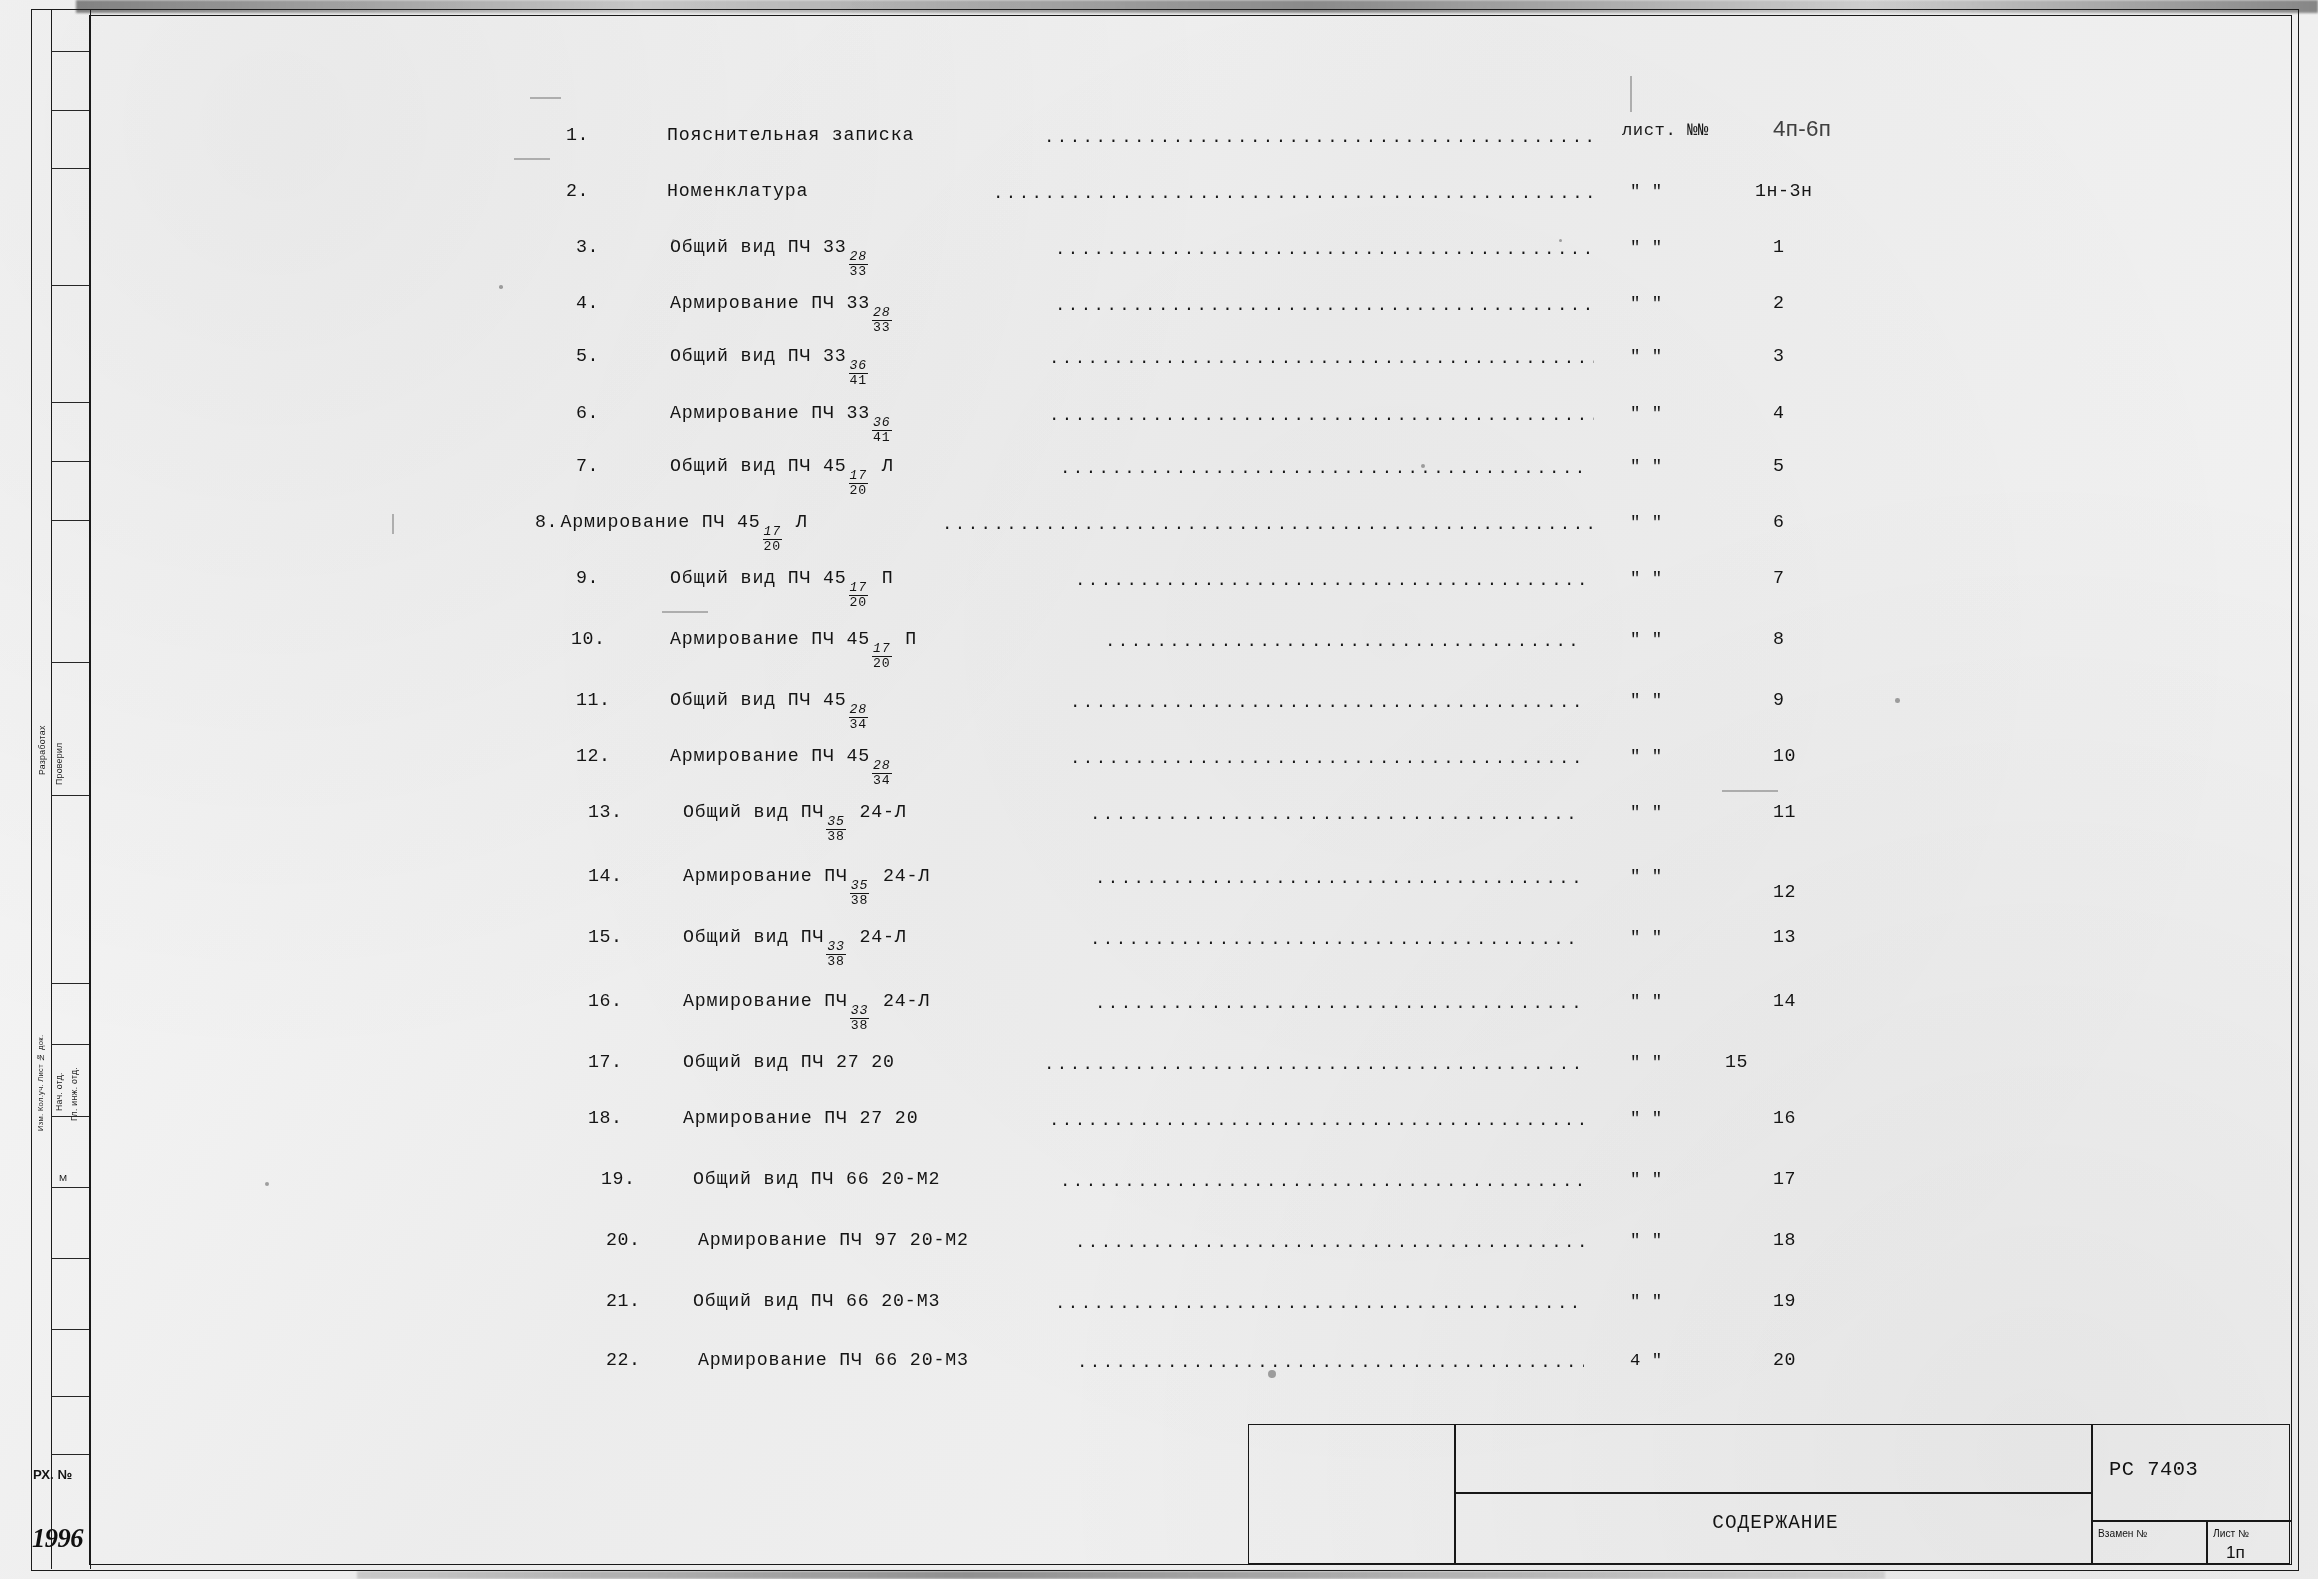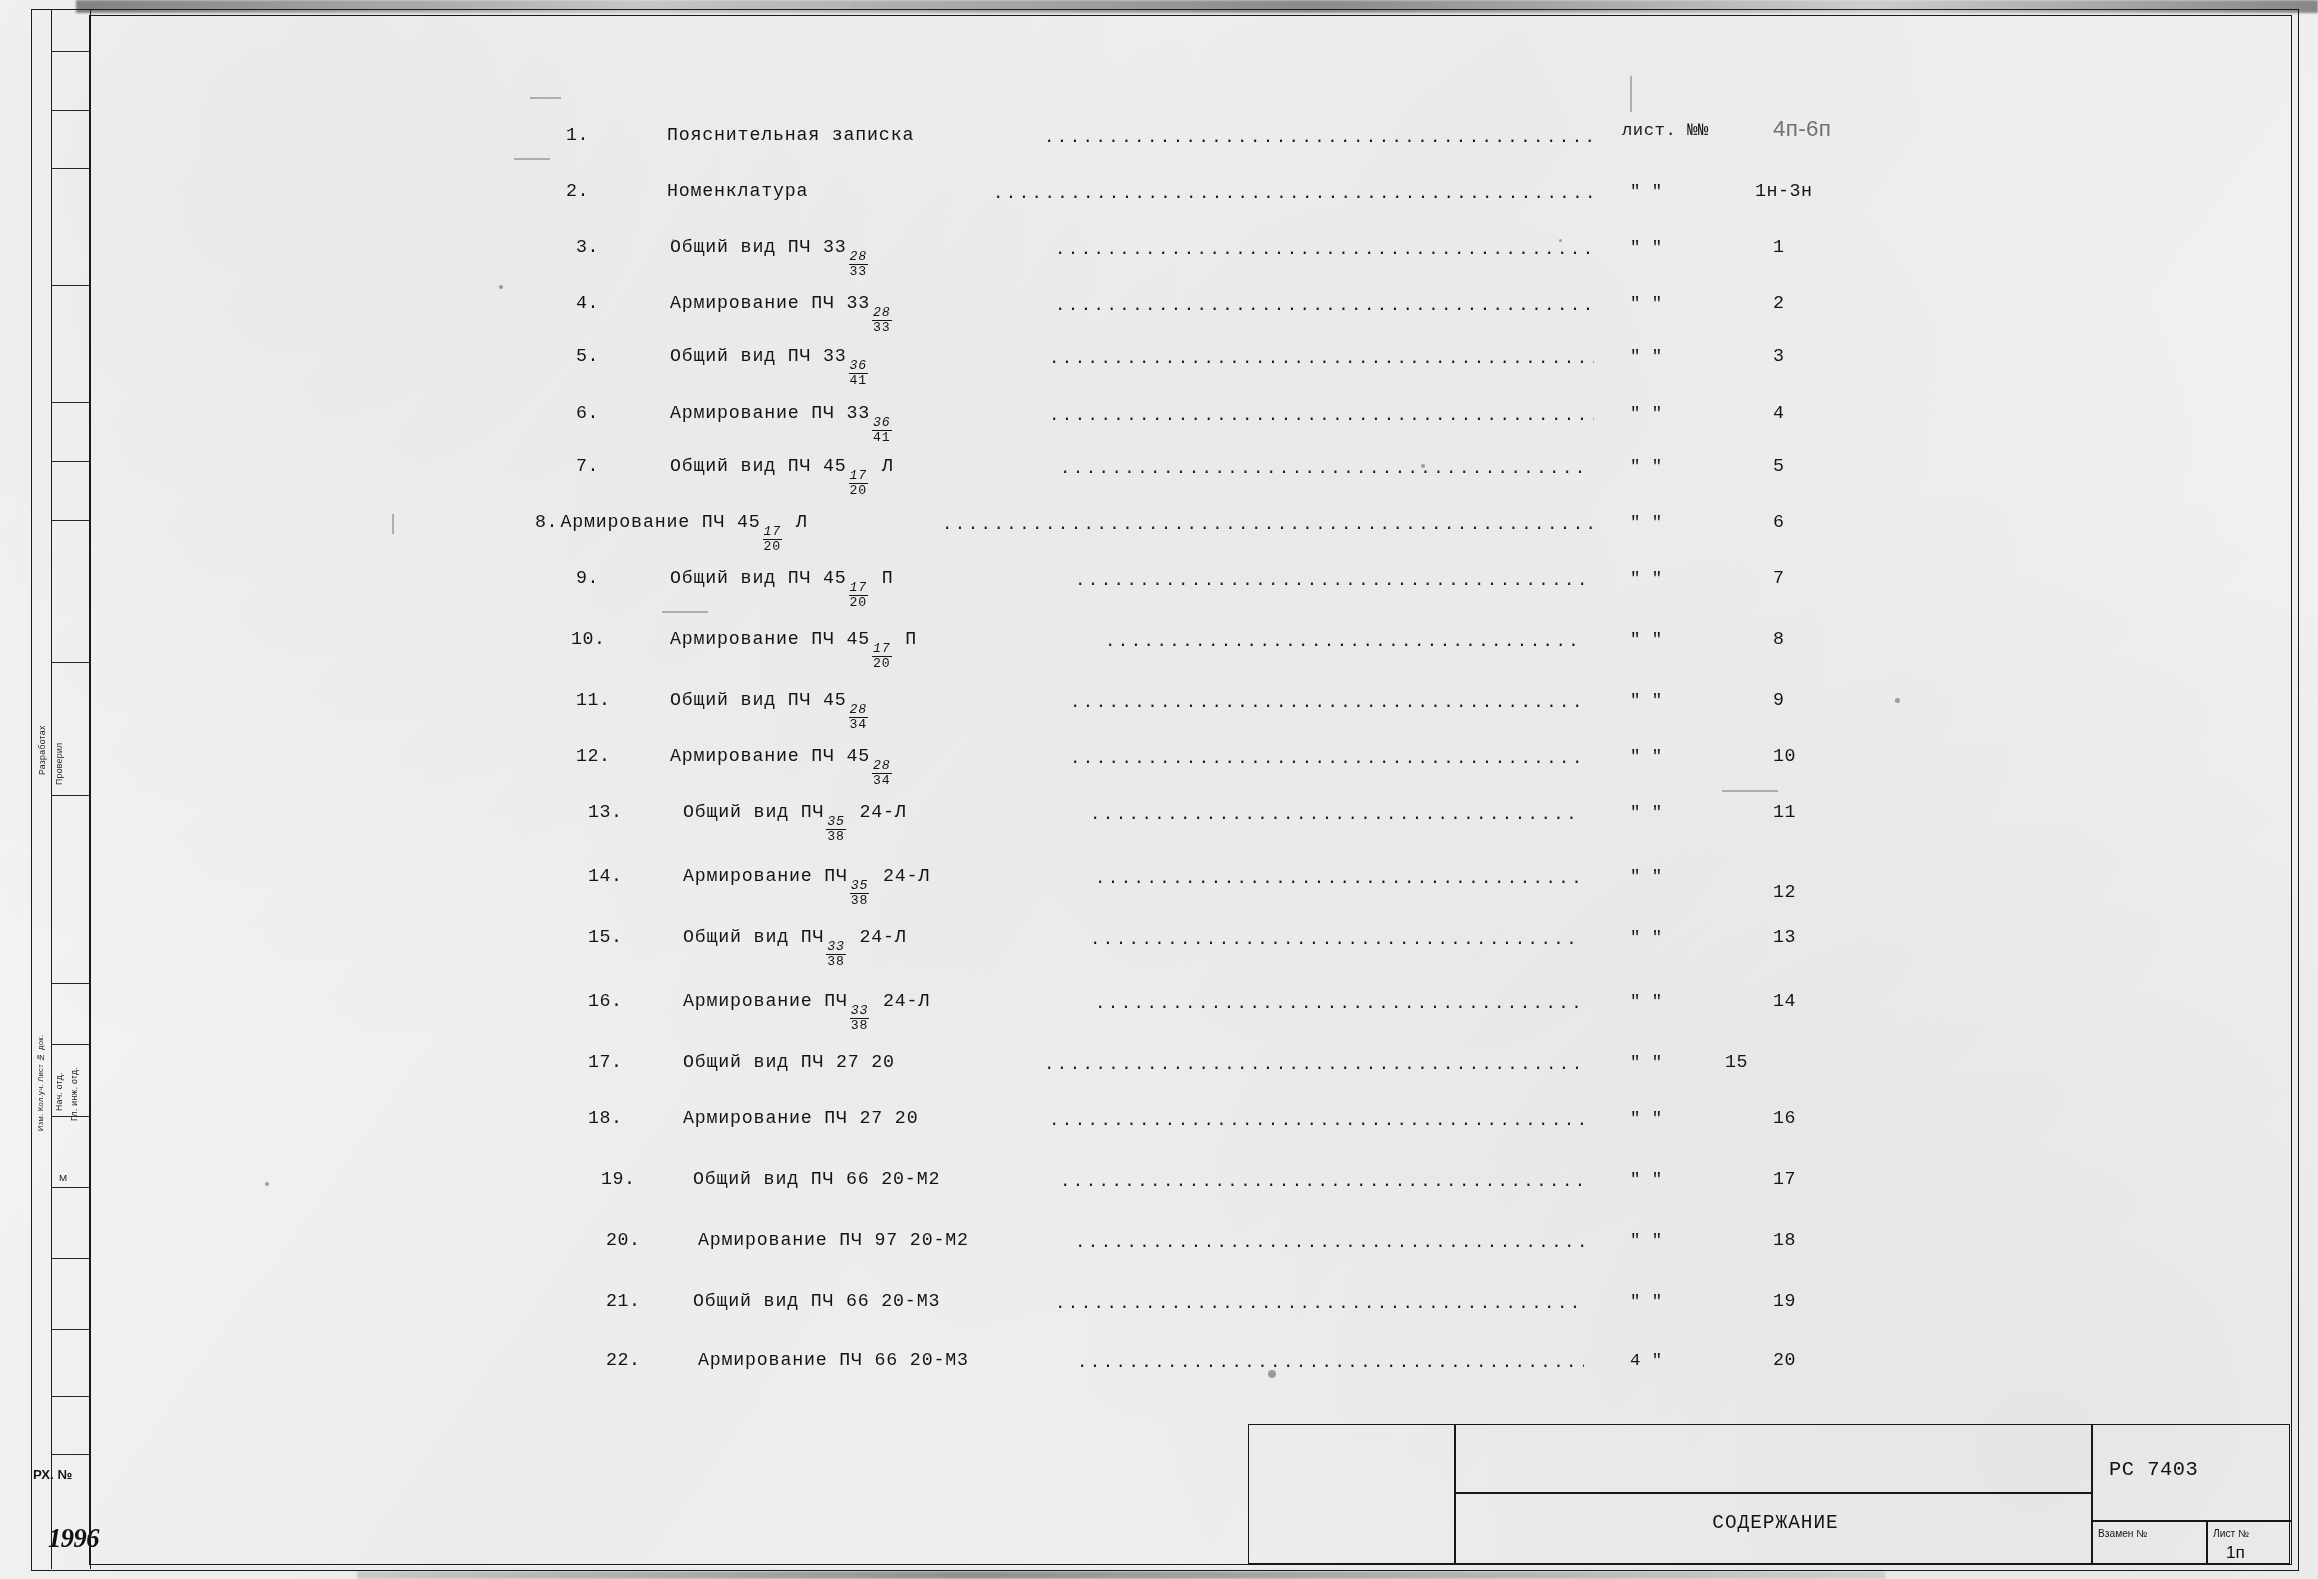--- a/index.html
+++ b/index.html
@@ -101,21 +101,21 @@
   .rx-label {
     position: absolute;
     left: 33px; top: 1467px;
     font-family: "Liberation Sans", sans-serif;
     font-size: 13.2px;
     font-weight: bold;
     color: #141414;
   }
   .year-label {
     position: absolute;
-    left: 48px; top: 1523px;
+    left: 32px; top: 1523px;
     font-family: "Liberation Serif", serif;
     font-size: 26.5px;
     font-style: italic;
     font-weight: bold;
     color: #101010;
     letter-spacing: -0.5px;
   }
 
   
   .contents {
@@ -194,21 +194,21 @@
     color: #1a1a1a;
     letter-spacing: 0.5px;
     white-space: nowrap;
   }
   .sheet-range {
     position: absolute;
     left: 1773px;
     top: 116px;
     font-family: "Liberation Sans", sans-serif;
     font-size: 22.4px;
-    color: #8b5cf6;
+    color: #404040;
     letter-spacing: 0.3px;
     white-space: nowrap;
   }
 
   
   .titleblock {
     position: absolute;
     left: 1248px;
     top: 1424px;
     width: 1042px;

